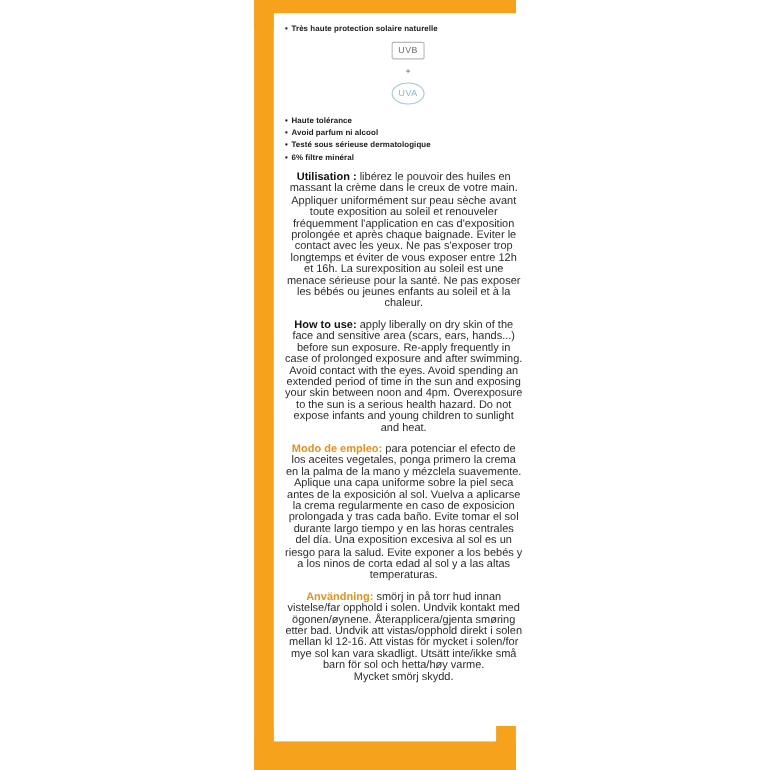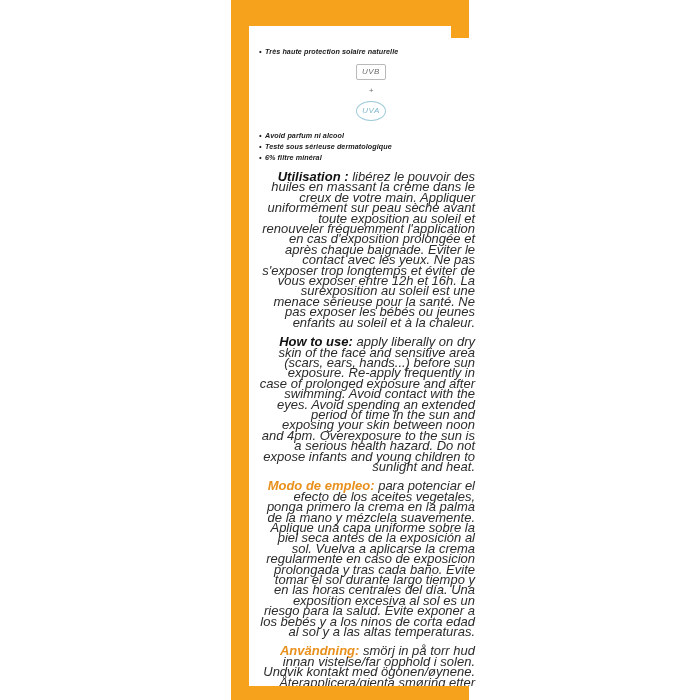--- a/index.html
+++ b/index.html
@@ -57,28 +57,27 @@
     left: 249px;
     width: 202px;
     background: #f6a21d;
   }
   .band-1 { top: 305px; height: 22px; }
   .band-2 { top: 380px; height: 16px; }
 
   .content {
     position: absolute;
     left: 249px;
-    top: 38px;
+    top: 12px;
     width: 236px;
     height: 648px;
     background: #ffffff;
     box-sizing: border-box;
     padding: 8px 10px 6px 10px;
     overflow: hidden;
-    font-style: italic;
   }
 
   .bullets {
     margin: 0;
     padding: 0;
     list-style: none;
   }
   .bullets li {
     font-size: 7.2px;
     line-height: 11px;
@@ -118,24 +117,24 @@
   .uv-plus {
     font-size: 8px;
     color: #6b6b6b;
   }
 
   .section {
     margin-top: 9px;
   }
   .section p {
     margin: 0;
-    font-size: 13px;
+    font-size: 10px;
     line-height: 10.4px;
     color: #2b2b2b;
-    text-align: right;
+    text-align: center;
   }
   .lead {
     font-weight: bold;
     color: #111111;
   }
   .lead-orange {
     font-weight: bold;
     color: #e8901c;
   }
   .tail {
@@ -163,20 +162,21 @@
       <li><span class="dot">•</span><span>Très haute protection solaire naturelle</span></li>
     </ul>
 
     <div class="uv-row">
       <span class="uv-badge">UVB</span>
       <span class="uv-plus">+</span>
       <span class="uv-badge circle">UVA</span>
     </div>
 
     <ul class="bullets">
+      <li><span class="dot">•</span><span>Haute tolérance</span></li>
       <li><span class="dot">•</span><span>Avoid parfum ni alcool</span></li>
       <li><span class="dot">•</span><span>Testé sous sérieuse dermatologique</span></li>
       <li><span class="dot">•</span><span>6% filtre minéral</span></li>
     </ul>
 
     <div class="section">
       <p><span class="lead">Utilisation :</span> <span>libérez le pouvoir des huiles en massant la crème dans le creux de votre main. Appliquer uniformément sur peau sèche avant toute exposition au soleil et renouveler fréquemment l'application en cas d'exposition prolongée et après chaque baignade. Eviter le contact avec les yeux. Ne pas s'exposer trop longtemps et éviter de vous exposer entre 12h et 16h. La surexposition au soleil est une menace sérieuse pour la santé. Ne pas exposer les bébés ou jeunes enfants au soleil et à la chaleur.</span></p>
     </div>
 
     <div class="section">

